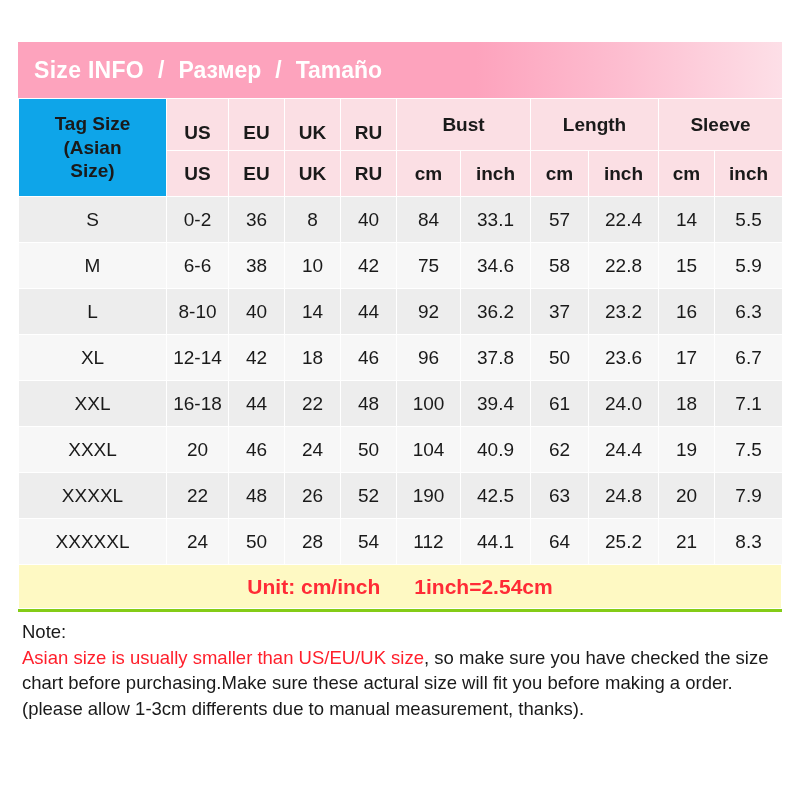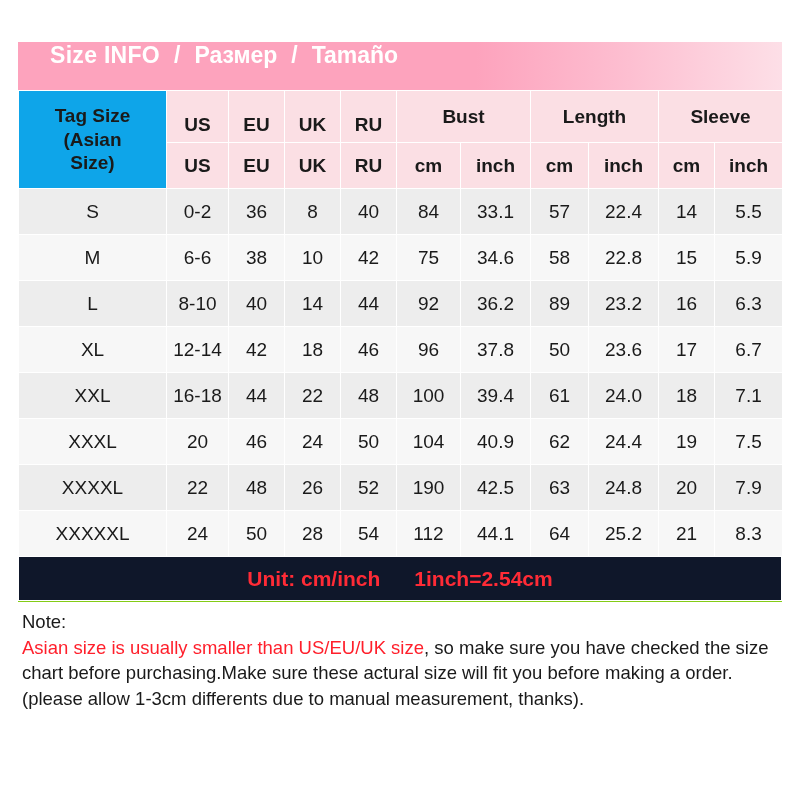--- a/index.html
+++ b/index.html
@@ -21,25 +21,25 @@
   }
   .chart-wrap {
     position: absolute;
     left: 18px;
     top: 42px;
     width: 764px;
   }
 
   
   .header-bar {
-    height: 48px;
+    height: 56px;
     background: linear-gradient(to right, #fda3bd 0%, #fda3bd 60%, #fdbfd1 80%, #fddfe7 100%);
     display: flex;
-    align-items: flex-start;
-    padding-left: 32px;
+    align-items: center;
+    padding-left: 16px;
     box-sizing: border-box;
   }
   .header-bar .h-title {
     color: #ffffff;
     font-size: 23px;
     font-weight: bold;
     letter-spacing: 0.3px;
   }
   .header-bar .h-sep {
     color: #ffffff;
@@ -99,39 +99,39 @@
     font-size: 20px;
     line-height: 1.25;
     height: 106px;
   }
   .row-a td { background: #ededed; }
   .row-b td { background: #f7f7f7; }
   td.tagcol { font-size: 19px; }
 
   
   .unit-row {
-    background: #0f172a;
+    background: #fef9c3;
     height: 44px;
     display: flex;
     align-items: center;
     justify-content: center;
     border: 1px solid #ffffff;
     border-top: none;
     box-sizing: border-box;
   }
   .unit-row .u-text {
     color: #ff2b36;
     font-size: 21px;
     font-weight: bold;
   }
   .unit-row .u-gap { width: 34px; }
 
   
   .note {
-    border-top: 1px solid #84cc16;
+    border-top: 3px solid #84cc16;
     padding: 7px 4px 0 4px;
     font-size: 18.5px;
     line-height: 1.38;
     color: #1a1a1a;
   }
   .note .note-label { display: block; }
   .note .red { color: #ff1f2b; }
 </style>
 </head>
 <body>
@@ -217,21 +217,21 @@
           <td>5.9</td>
         </tr>
         <tr class="row-a">
           <td class="tagcol">L</td>
           <td>8-10</td>
           <td>40</td>
           <td>14</td>
           <td>44</td>
           <td>92</td>
           <td>36.2</td>
-          <td>89</td>
+          <td>37</td>
           <td>23.2</td>
           <td>16</td>
           <td>6.3</td>
         </tr>
         <tr class="row-b">
           <td class="tagcol">XL</td>
           <td>12-14</td>
           <td>42</td>
           <td>18</td>
           <td>46</td>

